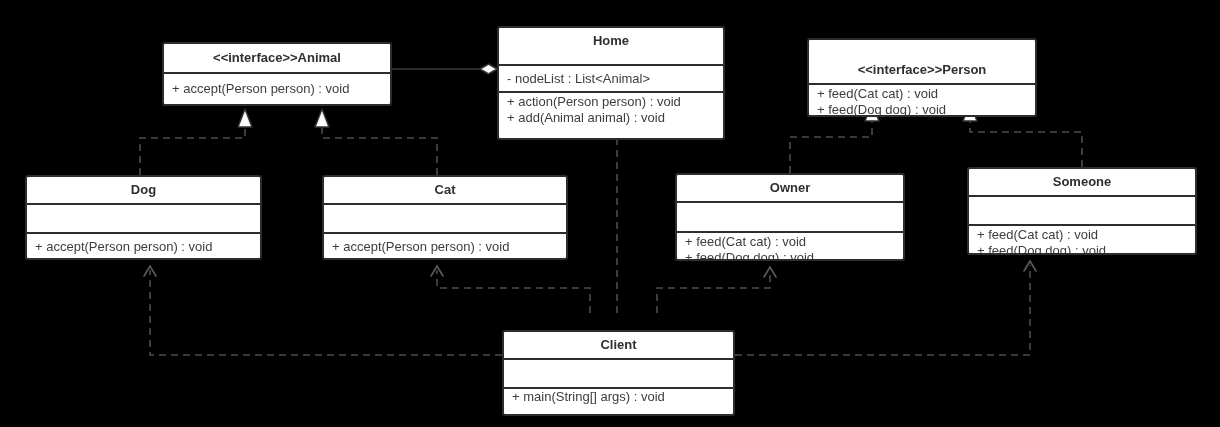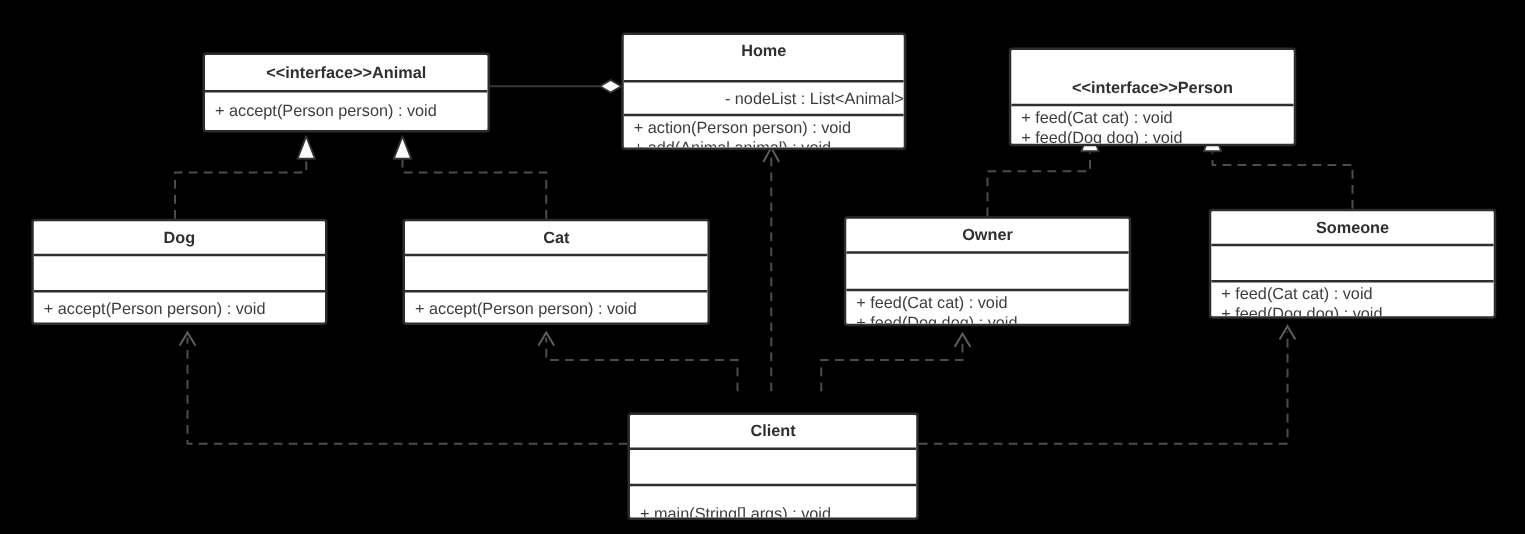--- a/index.html
+++ b/index.html
@@ -57,24 +57,24 @@
 
   <div class="box" style="left:162px;top:42px;width:230px;">
     <div class="title" style="height:28px;line-height:28px;">&lt;&lt;interface&gt;&gt;Animal</div>
     <div class="cmp" style="height:32px;padding-top:7px;">
       <div class="line">+ accept(Person person) : void</div>
     </div>
   </div>
 
   <div class="box" style="left:497px;top:26px;width:228px;">
     <div class="title" style="height:36px;line-height:26px;">Home</div>
-    <div class="cmp" style="height:27px;padding-top:5px;text-align:right;">
+    <div class="cmp" style="height:27px;padding-top:5px;">
       <div class="line">- nodeList : List&lt;Animal&gt;</div>
     </div>
-    <div class="cmp" style="height:27px;padding-top:1px;">
+    <div class="cmp" style="height:47px;padding-top:1px;">
       <div class="line">+ action(Person person) : void</div>
       <div class="line">+ add(Animal animal) : void</div>
     </div>
   </div>
 
   <div class="box" style="left:807px;top:38px;width:230px;">
     <div class="title" style="height:26px;line-height:26px;margin-top:17px;">&lt;&lt;interface&gt;&gt;Person</div>
     <div class="cmp" style="height:32px;padding-top:1px;">
       <div class="line">+ feed(Cat cat) : void</div>
       <div class="line">+ feed(Dog dog) : void</div>
@@ -111,18 +111,18 @@
     <div class="cmp" style="height:29px;"></div>
     <div class="cmp" style="height:29px;padding-top:1px;">
       <div class="line">+ feed(Cat cat) : void</div>
       <div class="line">+ feed(Dog dog) : void</div>
     </div>
   </div>
 
   <div class="box" style="left:502px;top:330px;width:233px;">
     <div class="title" style="height:26px;line-height:26px;">Client</div>
     <div class="cmp" style="height:29px;"></div>
-    <div class="cmp" style="height:27px;padding-top:14px;">
+    <div class="cmp" style="height:27px;padding-top:0;">
       <div class="line">+ main(String[] args) : void</div>
     </div>
   </div>
 
 </div>
 
 </body></html>

